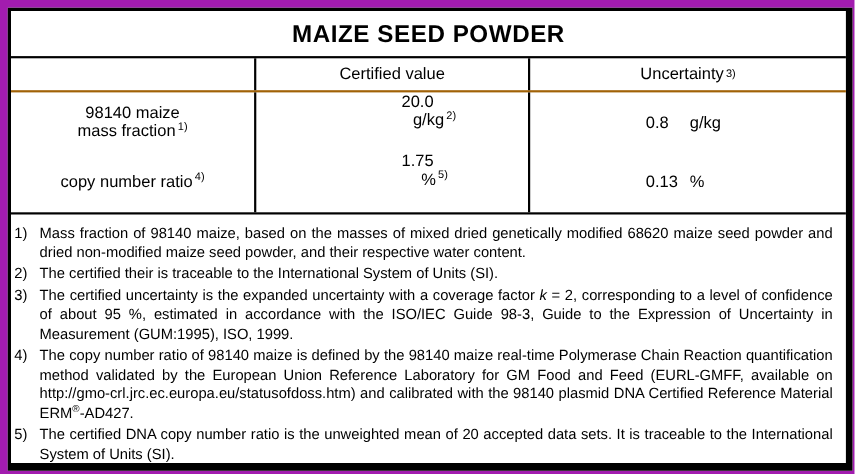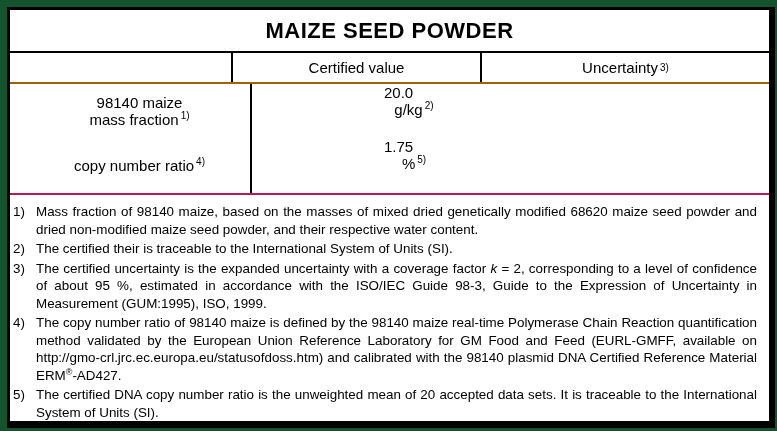--- a/index.html
+++ b/index.html
@@ -1,18 +1,18 @@
 <!DOCTYPE html>
 <html><head>
 <meta charset="utf-8">
 <style>
   * { margin:0; padding:0; box-sizing:border-box; }
   html,body { width:777px; height:431px; background:#fff; }
   body { font-family:"Liberation Sans", sans-serif; color:#000; }
-  .sheet { position:relative; width:777px; height:431px; background:#14532d; overflow:hidden; }
+  .sheet { position:relative; width:777px; height:431px; background:#a21caf; overflow:hidden; }
 
   .cert-table {
     position:absolute; left:7px; top:7px; width:768px; height:421px;
     border:solid #000; border-width:3px 6px 7px 3px; background:#fff;
   }
 
   .title-row {
     height:43px; border-bottom:2px solid #000;
     display:flex; align-items:center; justify-content:center;
     font-size:22px; font-weight:bold; letter-spacing:0.5px;
@@ -22,22 +22,22 @@
     height:31px; border-bottom:2px solid #a16207;
     display:grid; grid-template-columns:221px 249px 289px;
   }
   .head-cell {
     display:flex; align-items:center; justify-content:center;
     font-size:15px;
   }
   .bl { border-left:2px solid #000; }
 
   .body-rows {
-    height:111px; border-bottom:2px solid #be185d;
-    display:grid; grid-template-columns:221px 249px 289px;padding-left:19px;
+    height:111px; border-bottom:2px solid #000000;
+    display:grid; grid-template-columns:221px 249px 289px;
   }
   .body-col { display:flex; flex-direction:column; }
   .cell-a { height:54px; display:flex; align-items:center; }
   .cell-b { height:55px; display:flex; align-items:center; }
   .label-cell { flex-direction:column; justify-content:center; text-align:center; font-size:15px; line-height:17px; width:100%; }
   .val-cell { font-size:15px; }
   .val-cell .num { display:inline-block; text-align:left; }
   .col2 .cell-a, .col2 .cell-b { padding-left:77px;flex-direction:column; }
   .col2 .num { width:60px; }
   .col3 .cell-a, .col3 .cell-b { padding-left:105px; }
@@ -89,20 +89,30 @@
         <div class="cell-a val-cell">
           <span class="num">20.0</span>
             <span><span>g/kg</span><span class="sup">2)</span></span>
         </div>
         <div class="cell-b val-cell">
           <span class="num">1.75</span>
             <span><span>%</span><span class="sup">5)</span></span>
         </div>
       </div>
 
+      <div class="body-col col3 bl">
+        <div class="cell-a val-cell">
+          <span class="num">0.8</span>
+            <span>g/kg</span>
+        </div>
+        <div class="cell-b val-cell">
+          <span class="num">0.13</span>
+            <span>%</span>
+        </div>
+      </div>
     </div>
 
     <div class="footnotes">
 
       <div class="fn">
         <span class="fn-num">1)</span>
         <div class="fn-text">Mass fraction of 98140 maize, based on the masses of mixed dried genetically modified 68620 maize seed powder and dried non-modified maize seed powder, and their respective water content.</div>
       </div>
 
       <div class="fn">

